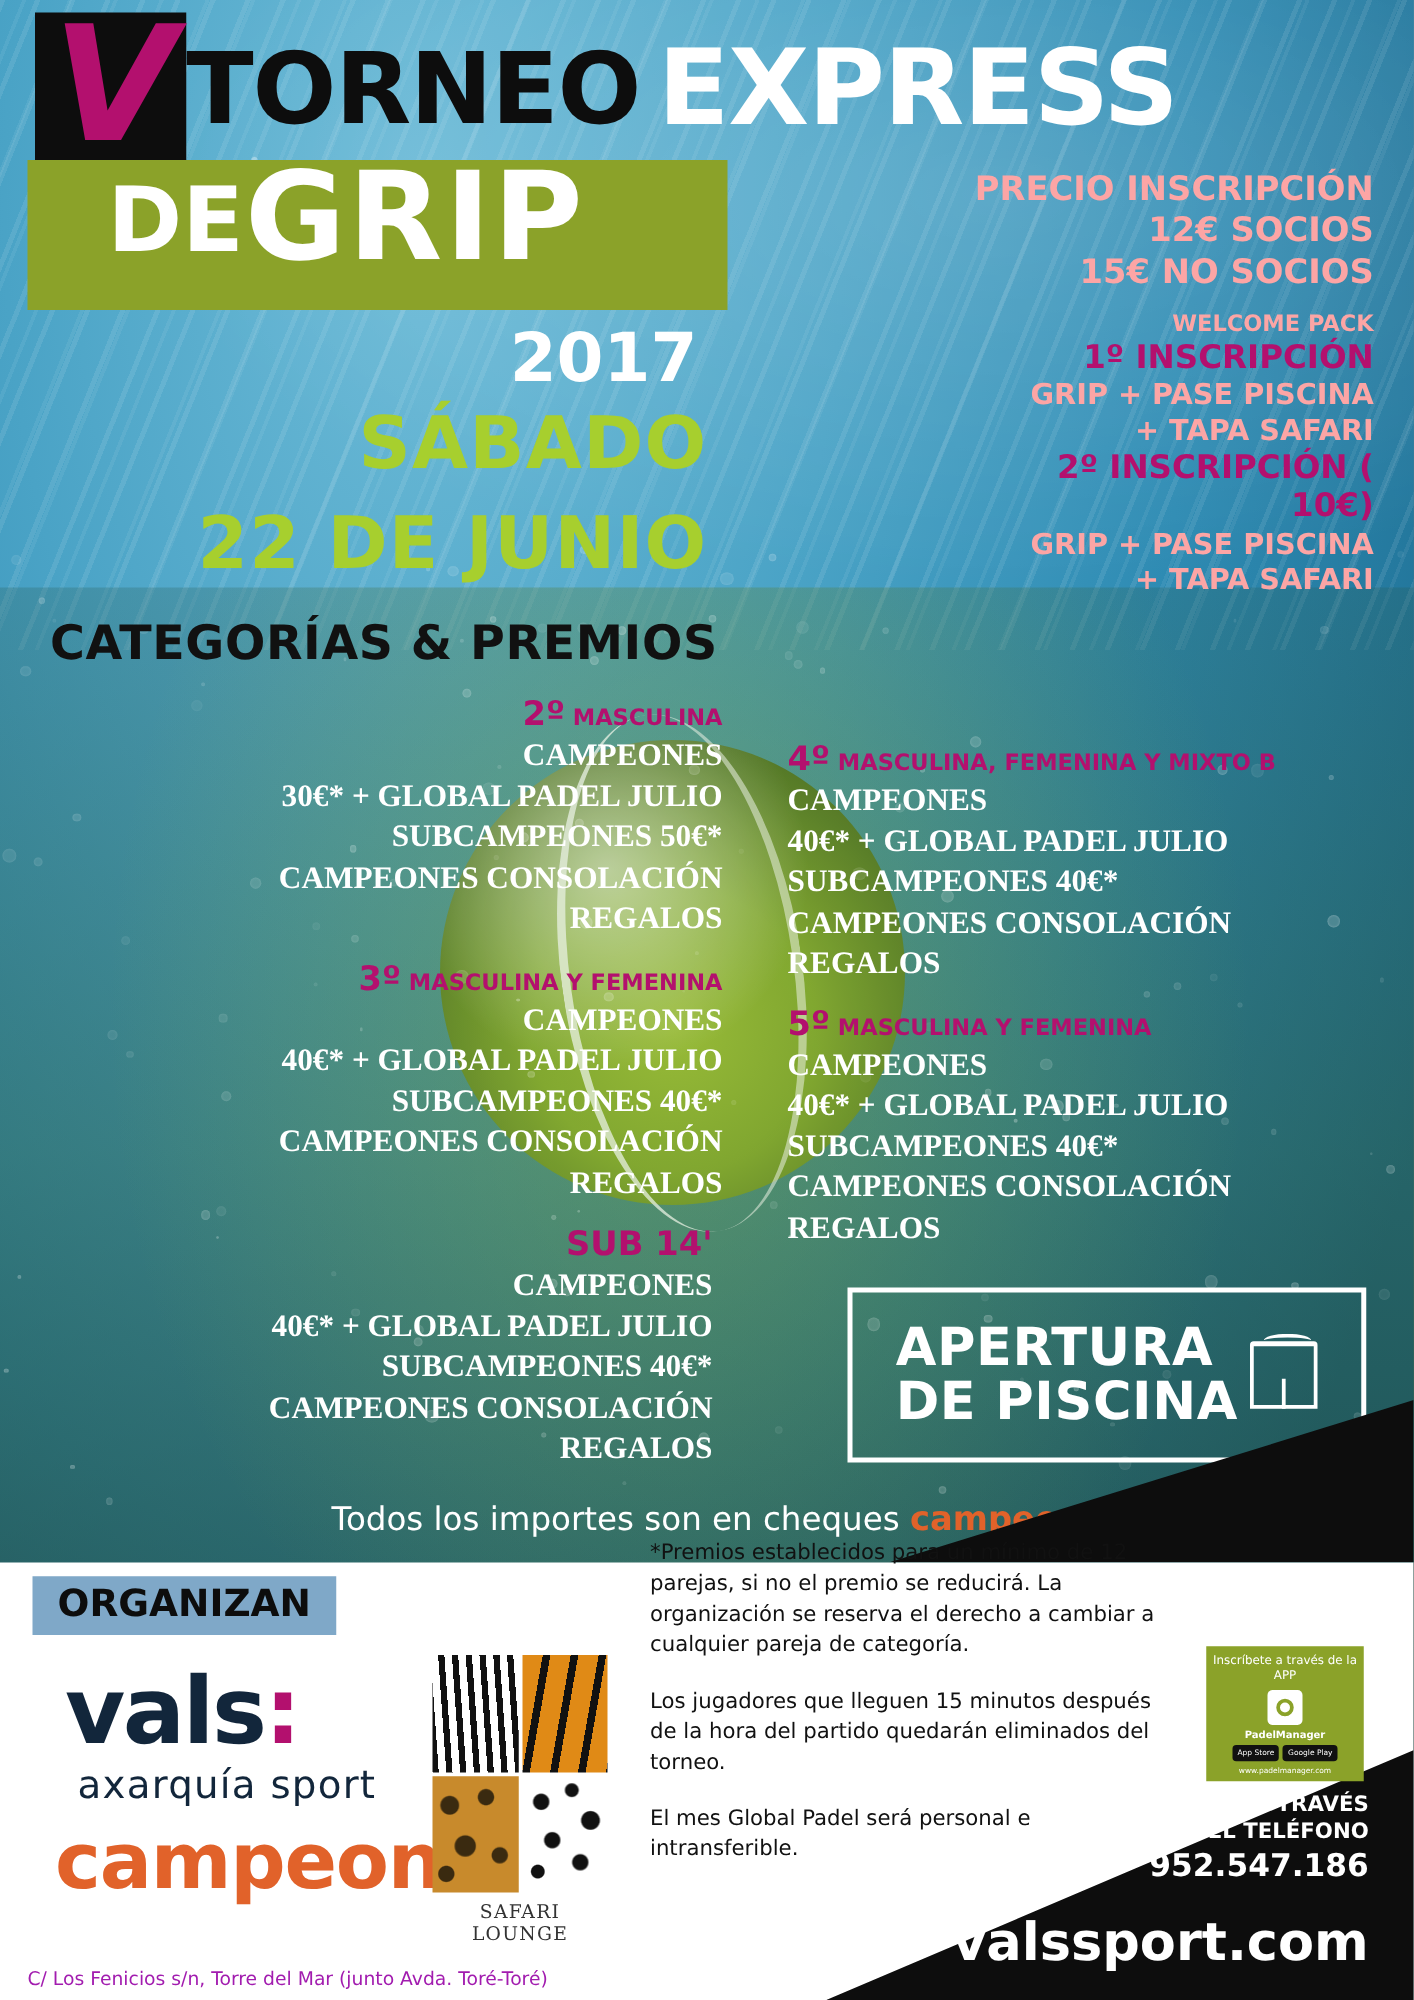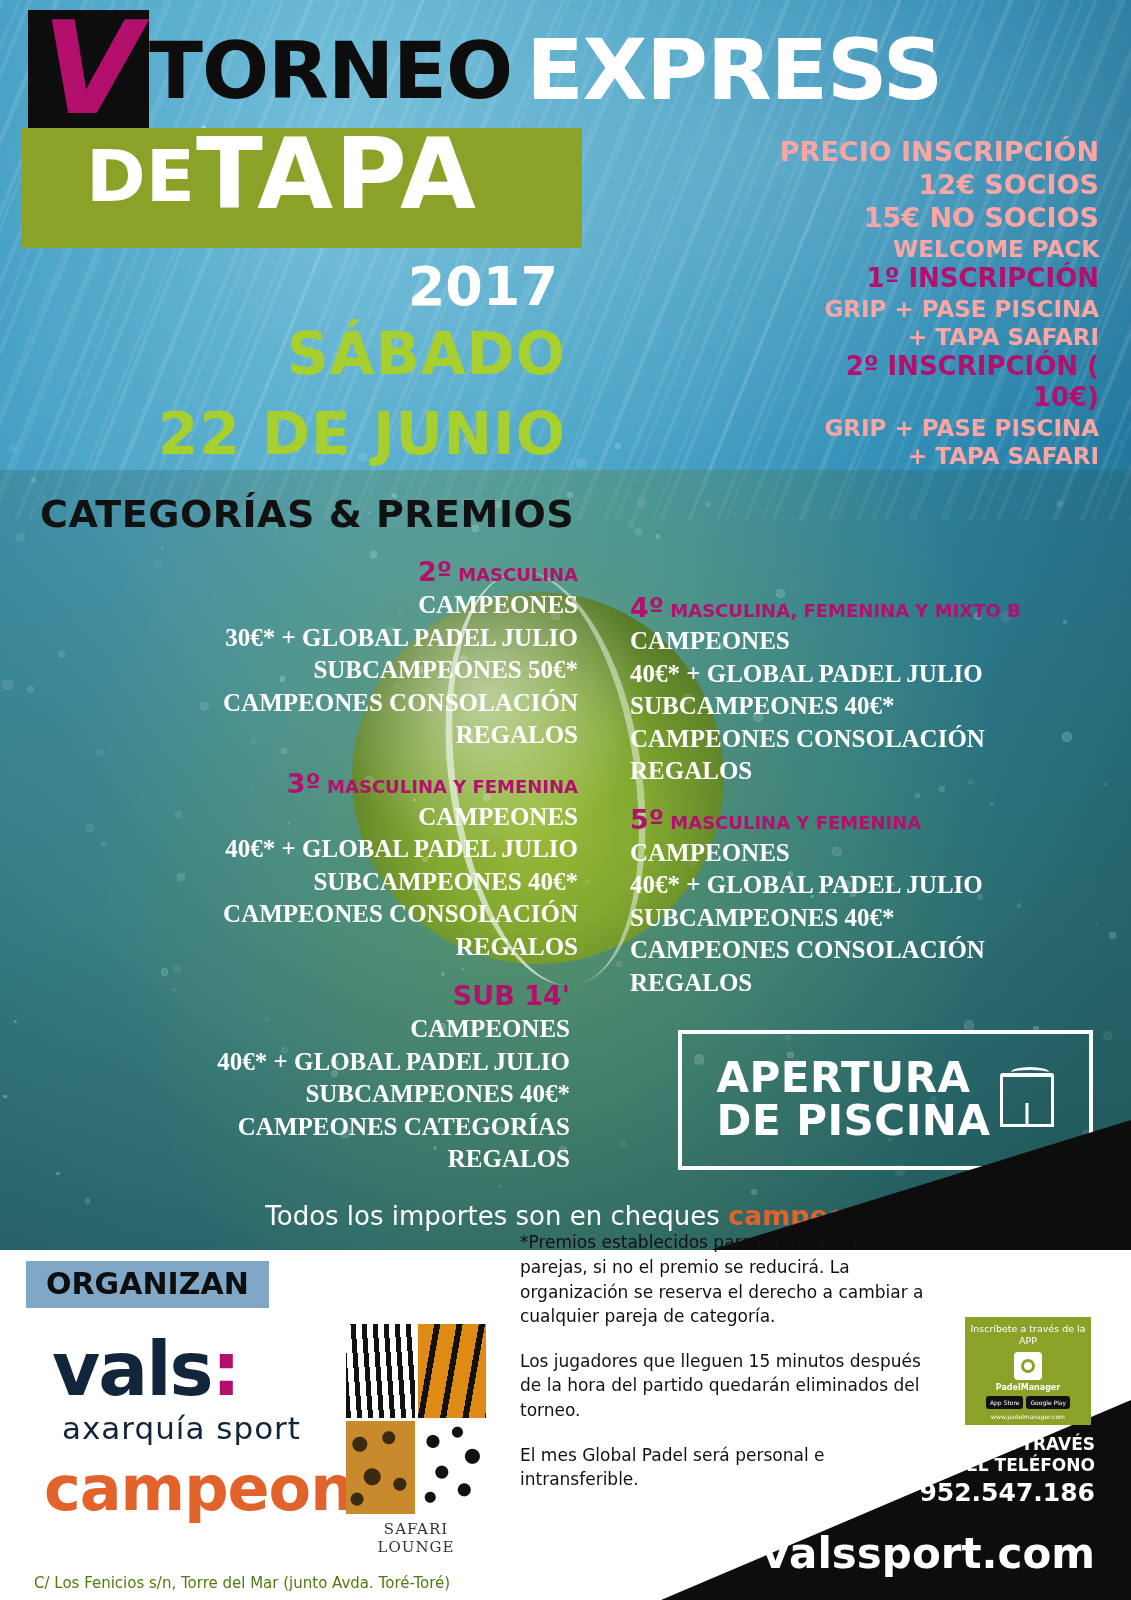--- a/index.html
+++ b/index.html
@@ -131,21 +131,21 @@
     position:absolute; right:32px; top:136px; width:320px;
     text-align:right;
     font-family:"DejaVu Sans", sans-serif;
     font-weight:bold;
     line-height:1.22;
   }
   .pricebox .w { color:#fca5a5; }
   .pricebox .p { color:#b3106e; }
   .pr-h { font-size:27px; }
   .pr-l { font-size:27px; }
-  .wp-h { font-size:23px; }
+  .wp-h { font-size:18px; margin-top:14px; }
   .wp-s { font-size:26px; }
   .wp-sm { font-size:23px; }
 
   
   .cat-title {
     position:absolute; left:40px; top:492px;
     font-family:"DejaVu Sans", sans-serif;
     font-weight:bold; font-size:38px; color:#111111; letter-spacing:.5px;
   }
   .col {
@@ -307,23 +307,23 @@
     line-height:1.22;
   }
   .phone-block .l1 { font-size:17px; }
   .phone-block .num { font-size:25px; margin-top:2px; }
   .web {
     position:absolute; right:36px; bottom:22px;
     font-family:"DejaVu Sans", sans-serif; font-weight:bold;
     font-size:42px; color:#ffffff;
   }
   .address {
-    position:absolute; left:34px; bottom:8px;
-    font-family:"DejaVu Sans", sans-serif;
-    font-size:15px; color:#4d7c0f;
+    position:absolute; left:22px; bottom:8px;
+    font-family:"DejaVu Sans", sans-serif;
+    font-size:15px; color:#a21caf;
   }
 </style>
 </head>
 <body>
 
 <div class="poster">
   <div class="bg-water"></div>
   <div class="bg-caustics"></div>
   <div class="bg-green-haze"></div>
   <div class="ball"></div>
@@ -460,21 +460,21 @@
       <div class="bubble" style="width: 7.05309px; height: 7.05309px; left: 330.858px; top: 1069.88px; opacity: 0.49;"></div>
     </div>
 
   <div class="title-row">
     <div class="v-letter">V</div>
     <div class="torneo">TORNEO</div>
     <div class="express">EXPRESS</div>
   </div>
   <div class="depadel-band"></div>
   <div class="de-word">DE</div>
-  <div class="padel-word">TAPA</div>
+  <div class="padel-word">GRIP</div>
   <div class="year">2017</div>
   <div class="sabado">SÁBADO</div>
   <div class="fecha">22 DE JUNIO</div>
 
   <div class="pricebox">
     <div class="pr-h w">PRECIO INSCRIPCIÓN</div>
     <div class="pr-l w">12€ SOCIOS</div>
     <div class="pr-l w">15€ NO SOCIOS</div>
     <div class="wp-h w">WELCOME PACK</div>
     <div class="wp-s p">1º INSCRIPCIÓN</div>
@@ -522,21 +522,21 @@
         <div class="cat-line">CAMPEONES CONSOLACIÓN</div>
         <div class="cat-line">REGALOS</div>
       </div>
     </div>
   <div class="col col-mid" id="col-mid">
       <div class="grp">
         <div class="cat-head"><span>SUB 14'</span><span class="sm"></span></div>
         <div class="cat-line">CAMPEONES</div>
         <div class="cat-line">40€* + GLOBAL PADEL JULIO</div>
         <div class="cat-line">SUBCAMPEONES    40€*</div>
-        <div class="cat-line">CAMPEONES CATEGORÍAS    REGALOS</div>
+        <div class="cat-line">CAMPEONES CONSOLACIÓN    REGALOS</div>
       </div>
     </div>
 
   <div class="apertura">
     <div class="apertura-txt">
       <div>APERTURA</div>
       <div>DE PISCINA</div>
     </div>
     <div class="trunks"></div>
   </div>

